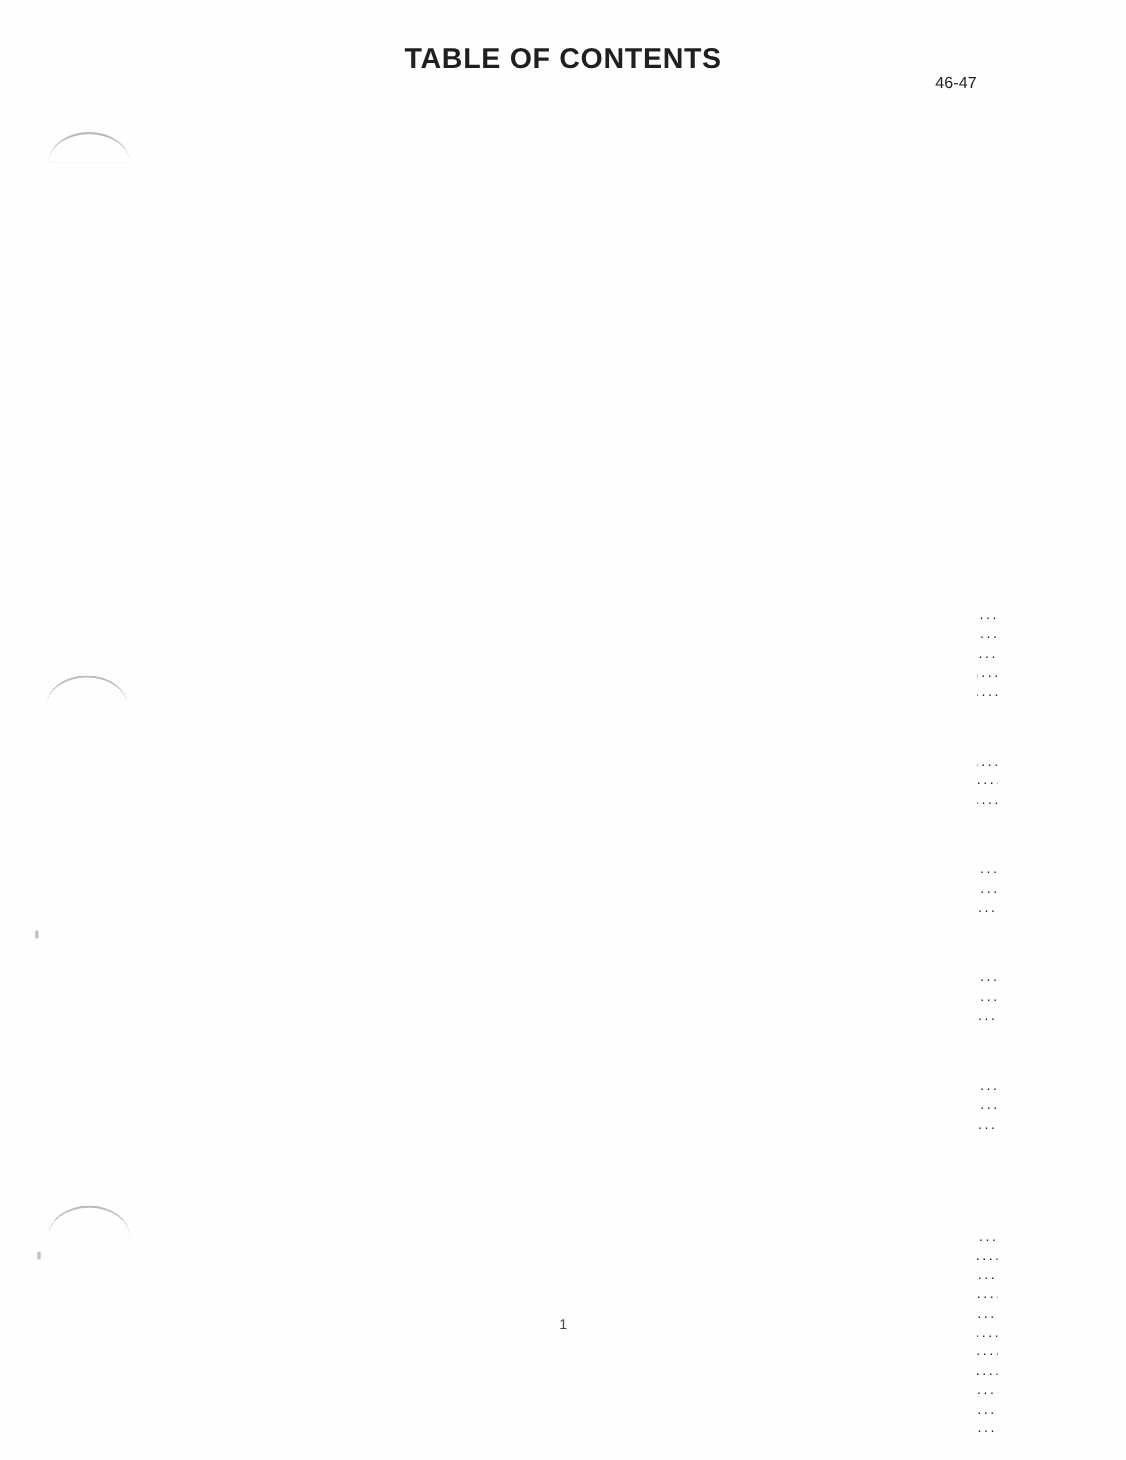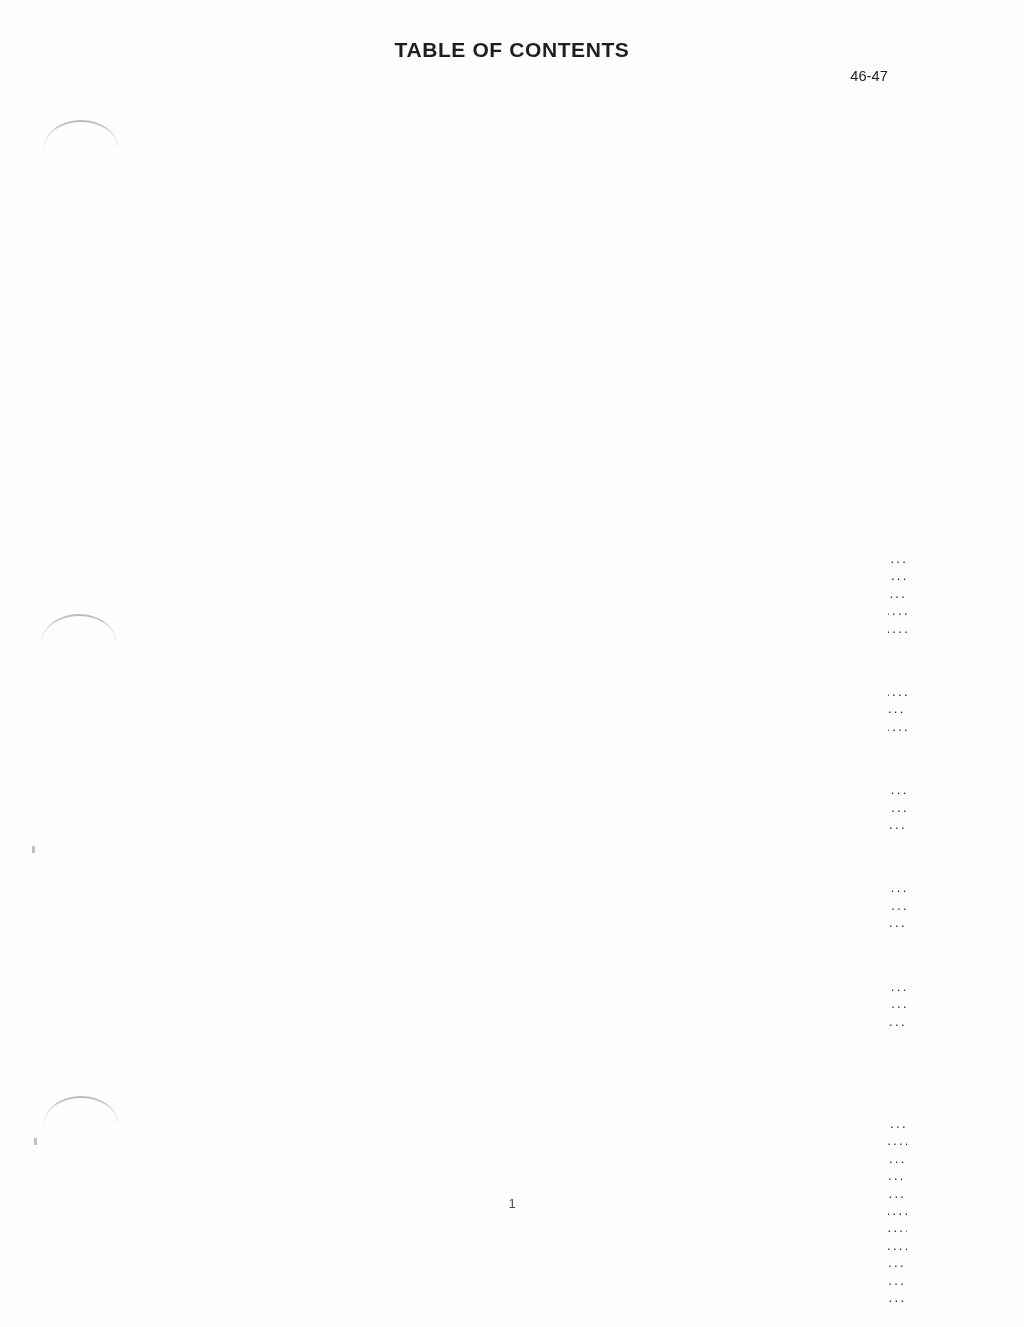--- a/index.html
+++ b/index.html
@@ -42,21 +42,21 @@
   .speck.s1 { left: 32px; top: 846px; }
   .speck.s2 { left: 34px; top: 1138px; }
 
   
   .doc-title {
     position: absolute;
     top: 38px;
     left: 0;
     width: 100%;
     text-align: center;
-    font-size: 21px;
+    font-size: 26px;
     font-weight: bold;
     letter-spacing: 0.6px;
     color: #1f1f1f;
     font-family: "Liberation Sans", sans-serif;
   }
 
   
   .toc {
     position: absolute;
     top: 68px;

